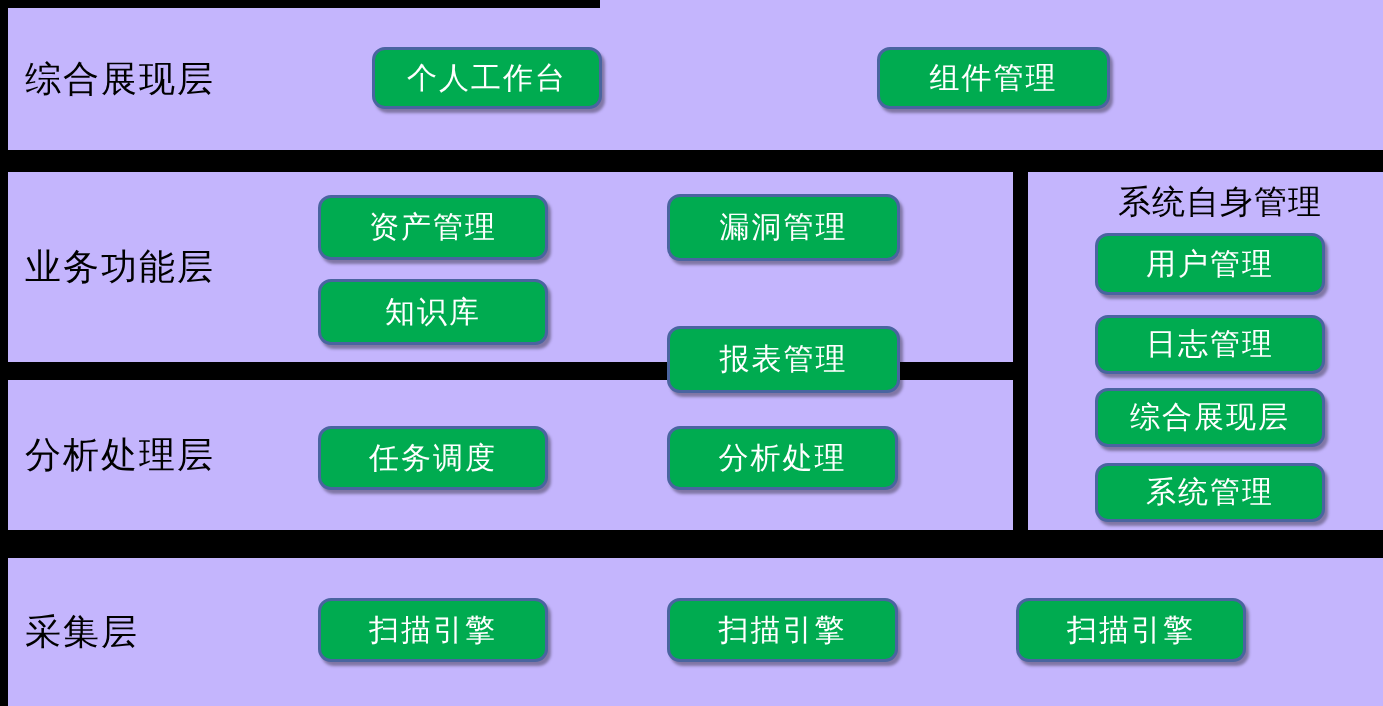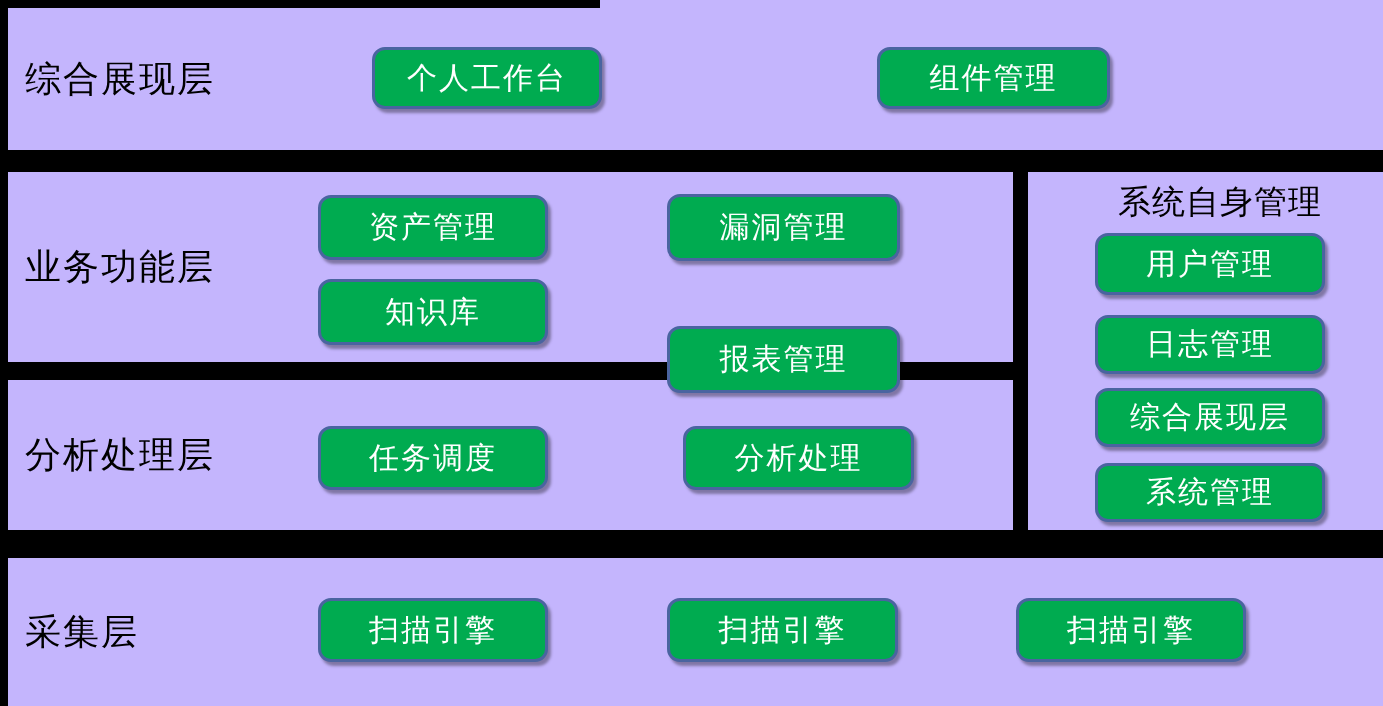--- a/index.html
+++ b/index.html
@@ -48,21 +48,21 @@
   
   .btn-workbench{left:364px;top:39px;width:230px;height:62px;}
   .btn-overview {left:869px;top:39px;width:233px;height:62px;}
   
   .btn-asset    {left:310px;top:23px;width:230px;height:65px;}
   .btn-vuln     {left:659px;top:22px;width:233px;height:67px;}
   .btn-knowledge{left:310px;top:107px;width:230px;height:66px;}
   .btn-report   {left:659px;top:106px;width:233px;height:67px;margin-top:48px;}
   
   .btn-task     {left:310px;top:46px;width:230px;height:64px;}
-  .btn-analysis {left:659px;top:46px;width:231px;height:64px;margin-left:16px;}
+  .btn-analysis {left:659px;top:46px;width:231px;height:64px;}
   
   .btn-user     {left:67px;top:61px; width:230px;height:62px;}
   .btn-log      {left:67px;top:143px;width:230px;height:59px;}
   .btn-component{left:67px;top:216px;width:230px;height:59px;}
   .btn-system   {left:67px;top:291px;width:230px;height:59px;}
   
   .btn-scan1{left:310px; top:40px;width:230px;height:64px;}
   .btn-scan2{left:659px; top:40px;width:231px;height:64px;}
   .btn-scan3{left:1008px;top:40px;width:230px;height:64px;}
 </style>

